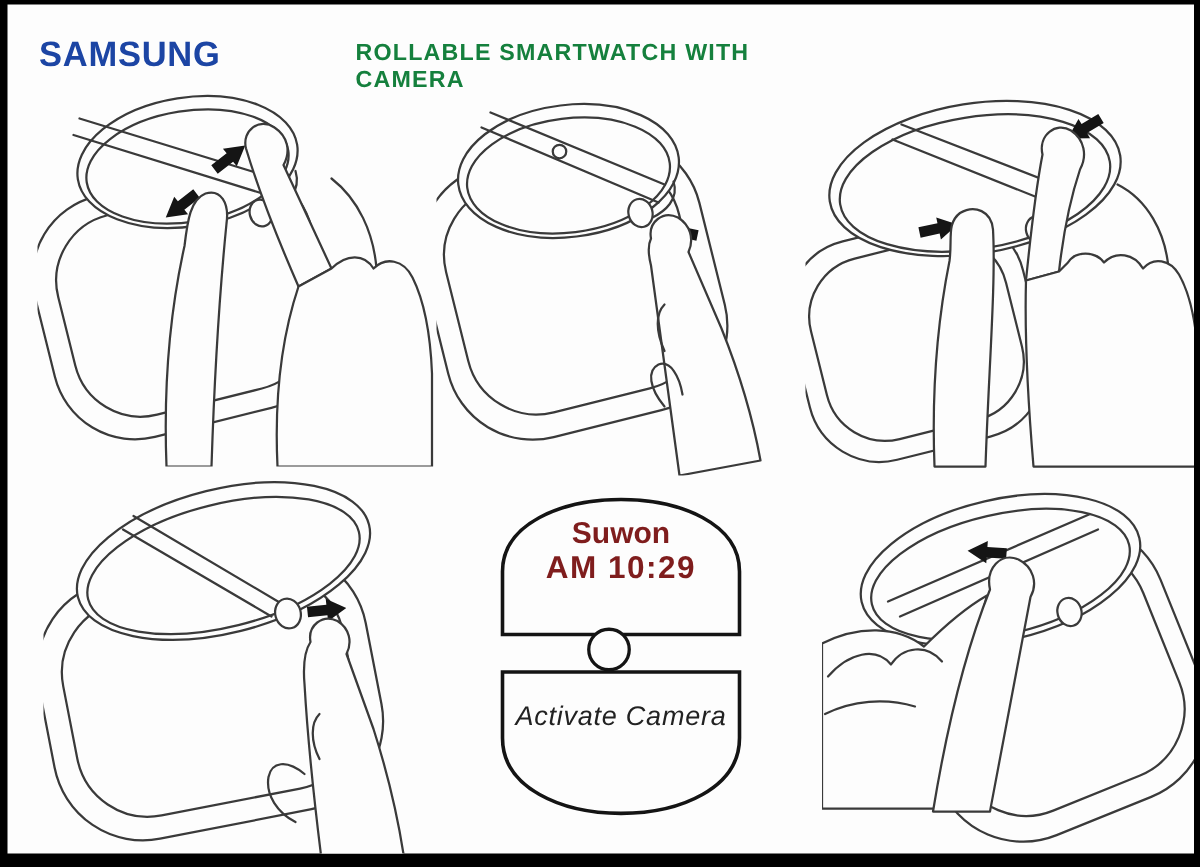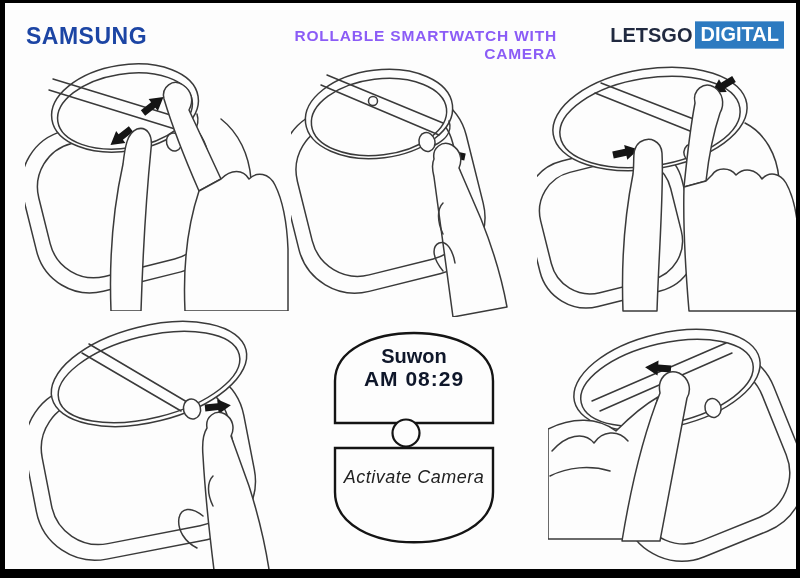--- a/index.html
+++ b/index.html
@@ -16,62 +16,58 @@
   }
   
   .brand {
     position:absolute; left:21px; top:20px;
     font-size:23px; font-weight:800; letter-spacing:0.5px;
     transform:scaleY(1.02);
     color:#1c45a4;
   }
   .title {
     position:absolute; left:232px; top:24px; width:320px;
-    text-align:right;
+    text-align:left;
     font-size:15.5px; font-weight:bold; letter-spacing:0.8px;
-    color:#8b5cf6;
+    color:#15803d;
   }
   .watermark {
     position:absolute; right:12px; top:19px;
     display:flex; align-items:center; gap:3px;
     font-weight:800; font-size:20px; letter-spacing:0px;
   }
   .watermark .wm-dark { color:#212a40; transform:scaleY(1.05); }
   .watermark .wm-badge {
     color:#fff; background:#2d7ac0;
     padding:1px 5px 2px 5px; transform:scaleY(1.05);
   }
   
   .fig { position:absolute; }
   .fig svg { display:block; width:100%; height:100%; }
   .ln  { fill:none; stroke:#3a3a3a; stroke-width:1.5; stroke-linecap:round; stroke-linejoin:round; }
   .lnW { fill:#fdfdfd; stroke:#3a3a3a; stroke-width:1.5; stroke-linecap:round; stroke-linejoin:round; }
   .arw { fill:#151515; stroke:none; }
   
   .disp-text {
     position:absolute; left:12px; width:158px;
-    text-align:center; color:#0f172a;
+    text-align:center; color:#7f1d1d;
     font-family:"Liberation Sans", sans-serif;
   }
   .d-city { top:36px;  font-size:20px; font-weight:bold; }
   .d-time { top:58px;  font-size:21px; font-weight:bold; letter-spacing:1px; }
   .d-temp { top:82px;  font-size:20px; font-weight:bold; display:flex; justify-content:center; align-items:center; gap:6px; left:12px; }
   .d-act  { top:158px; font-size:18px; letter-spacing:0.5px; color:#222;font-style:italic; }
 </style>
 </head>
 <body>
 
 <div class="frame">
 
   <div class="brand">SAMSUNG</div>
   <div class="title">ROLLABLE SMARTWATCH WITH CAMERA</div>
-  <div class="watermark">
-    <span class="wm-dark">LETSGO</span>
-    <span class="wm-badge">DIGITAL</span>
-  </div>
 
   <div class="fig" style="left:20px;top:56px;width:265px;height:252px">
     <svg viewBox="0 0 265 252">
       <g>
         <rect class="ln" x="2" y="60" width="190" height="165" rx="55" transform="rotate(-14 97 142)"></rect>
         <rect class="ln" x="17" y="74" width="162" height="137" rx="45" transform="rotate(-14 97 142)"></rect>
         <path class="ln" d="M 196 60 C 214 74 224 96 226 120"></path>
       </g>
       <g>
         <ellipse class="lnW" cx="100" cy="49" rx="74" ry="43" transform="rotate(-9 100 49)"></ellipse>
@@ -157,21 +153,21 @@
     </svg>
   </div>
 
   <div class="fig" style="left:318px;top:306px;width:182px;height:258px">
     <svg viewBox="0 0 182 258">
       <path d="M 12 114 L 12 72 C 12 8 170 8 170 72 L 170 114 Z" fill="#fdfdfd" stroke="#141414" stroke-width="2.4"></path>
       <circle cx="83" cy="124" r="13.5" fill="#fdfdfd" stroke="#141414" stroke-width="2.2"></circle>
       <path d="M 12 139 L 170 139 L 170 183 C 170 250 12 250 12 183 Z" fill="#fdfdfd" stroke="#141414" stroke-width="2.4"></path>
     </svg>
     <div class="disp-text d-city">Suwon</div>
-    <div class="disp-text d-time">AM 08:29</div>
+    <div class="disp-text d-time">AM 10:29</div>
     <div class="disp-text d-act">Activate Camera</div>
   </div>
 
   <div class="fig" style="left:543px;top:298px;width:254px;height:277px">
     <svg viewBox="0 0 254 277">
       <g>
         <rect class="ln" x="58" y="58" width="188" height="192" rx="60" transform="rotate(-22 152 154)"></rect>
         <rect class="ln" x="74" y="74" width="158" height="160" rx="48" transform="rotate(-22 152 154)"></rect>
       </g>
       <g>

